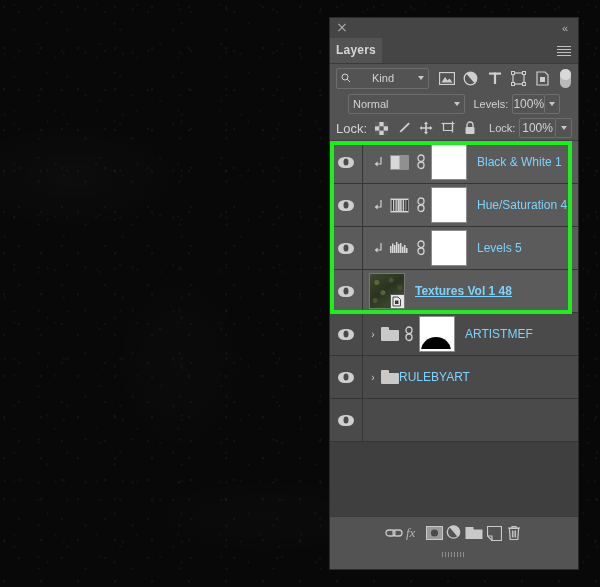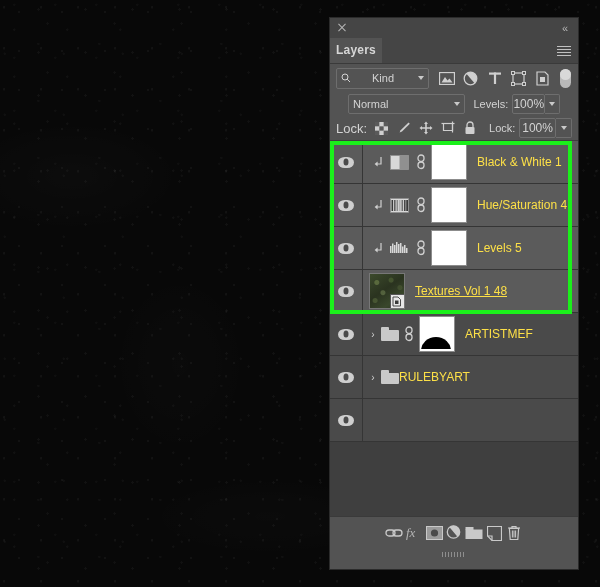--- a/index.html
+++ b/index.html
@@ -100,21 +100,21 @@
     background:
       radial-gradient(circle at 20% 25%, rgba(120,140,80,.55) 0 2px, transparent 3px),
       radial-gradient(circle at 62% 18%, rgba(90,110,60,.5) 0 2px, transparent 3px),
       radial-gradient(circle at 38% 55%, rgba(130,150,95,.45) 0 2px, transparent 3px),
       radial-gradient(circle at 78% 70%, rgba(95,115,65,.5) 0 2px, transparent 3px),
       radial-gradient(circle at 15% 78%, rgba(110,130,75,.4) 0 2px, transparent 3px),
       radial-gradient(circle at 88% 40%, rgba(80,95,55,.5) 0 2px, transparent 3px),
       linear-gradient(145deg,#3c4a2c,#2a331f 45%,#39472b 75%,#26301c);}
   .so-badge{position:absolute;right:0;bottom:0;width:13px;height:13px;background:#e8e8e8;
     border-left:1px solid #555;border-top:1px solid #555;}
-  .lname{color:#fde047;font-size:12px;margin-left:10px;white-space:nowrap;overflow:hidden;text-overflow:ellipsis;}
+  .lname{color:#7dd3fc;font-size:12px;margin-left:10px;white-space:nowrap;overflow:hidden;text-overflow:ellipsis;}
   .lname.link{text-decoration:underline;}
   .grp-arrow{width:12px;display:flex;align-items:center;justify-content:center;color:#cfcfcf;font-size:10px;}
   .folder{width:18px;height:14px;margin-left:2px;position:relative;}
   .folder .tabf{position:absolute;left:0;top:0;width:8px;height:3px;background:#c9c9c9;border-radius:1px 1px 0 0;}
   .folder .bodyf{position:absolute;left:0;top:3px;width:18px;height:11px;background:#c9c9c9;border-radius:0 1px 1px 1px;}
   .lockbadge{margin-left:auto;margin-right:12px;width:13px;height:14px;position:relative;}
 
   .sel-box{position:absolute;left:0;top:0;width:242px;height:173px;border:4px solid #1bf01b;
     box-sizing:border-box;pointer-events:none;z-index:5;}
 
@@ -363,21 +363,21 @@
         </div>
       </div>
 
       <div class="lrow sel">
         <div class="eyecell">
           <div class="eye">
               <div class="outer"></div>
               <div class="pupil"></div>
             </div>
         </div>
-        <div class="body" style="padding-left:4px;">
+        <div class="body" style="padding-left:4px;font-weight:bold;">
           <div class="thumb tex">
             <div class="so-badge">
               <svg width="13" height="13" viewBox="0 0 13 13">
                   <path d="M2 2 h5 l2.5 2.5 V11 H2 Z" fill="#e8e8e8" stroke="#3a3a3a" stroke-width="0.9"></path>
                   <rect x="4" y="5.5" width="3.5" height="3.5" fill="#3a3a3a"></rect>
                 </svg>
             </div>
           </div>
           <div class="lname link">Textures Vol 1 48</div>
         </div>

